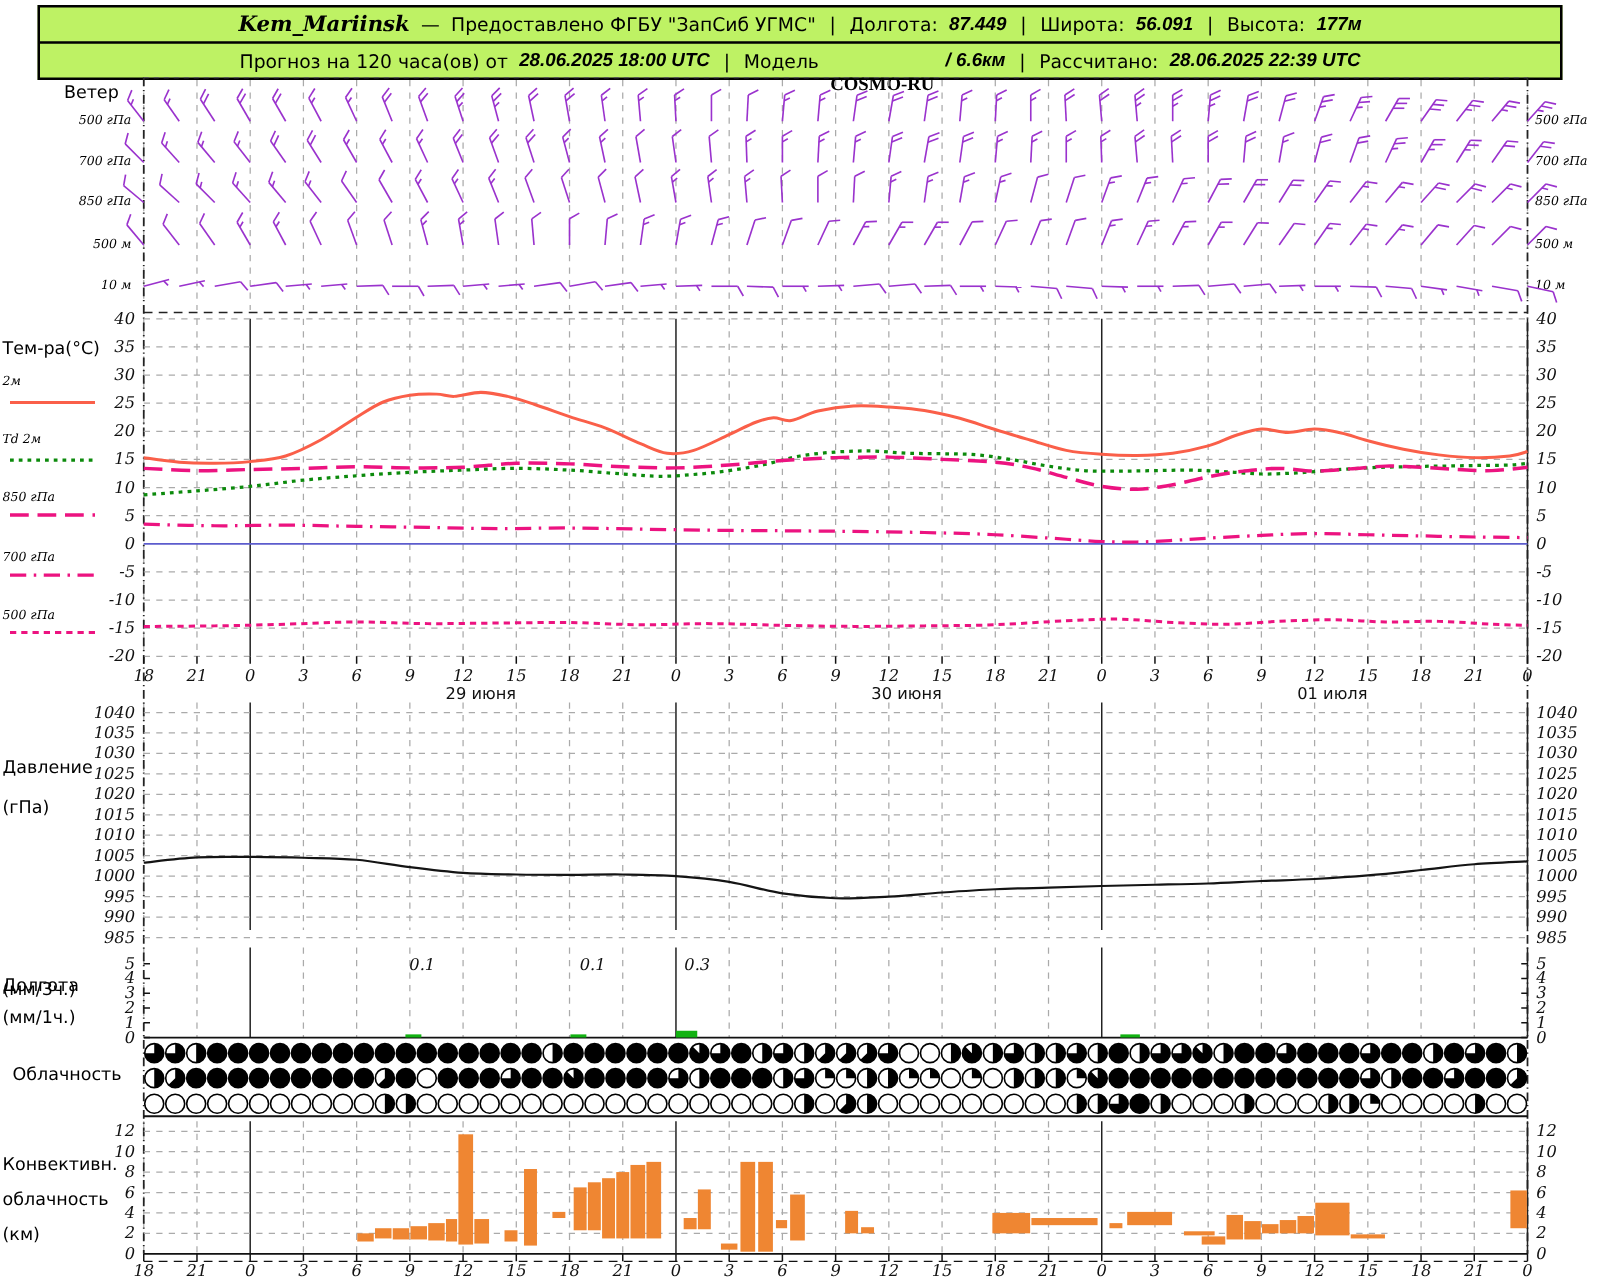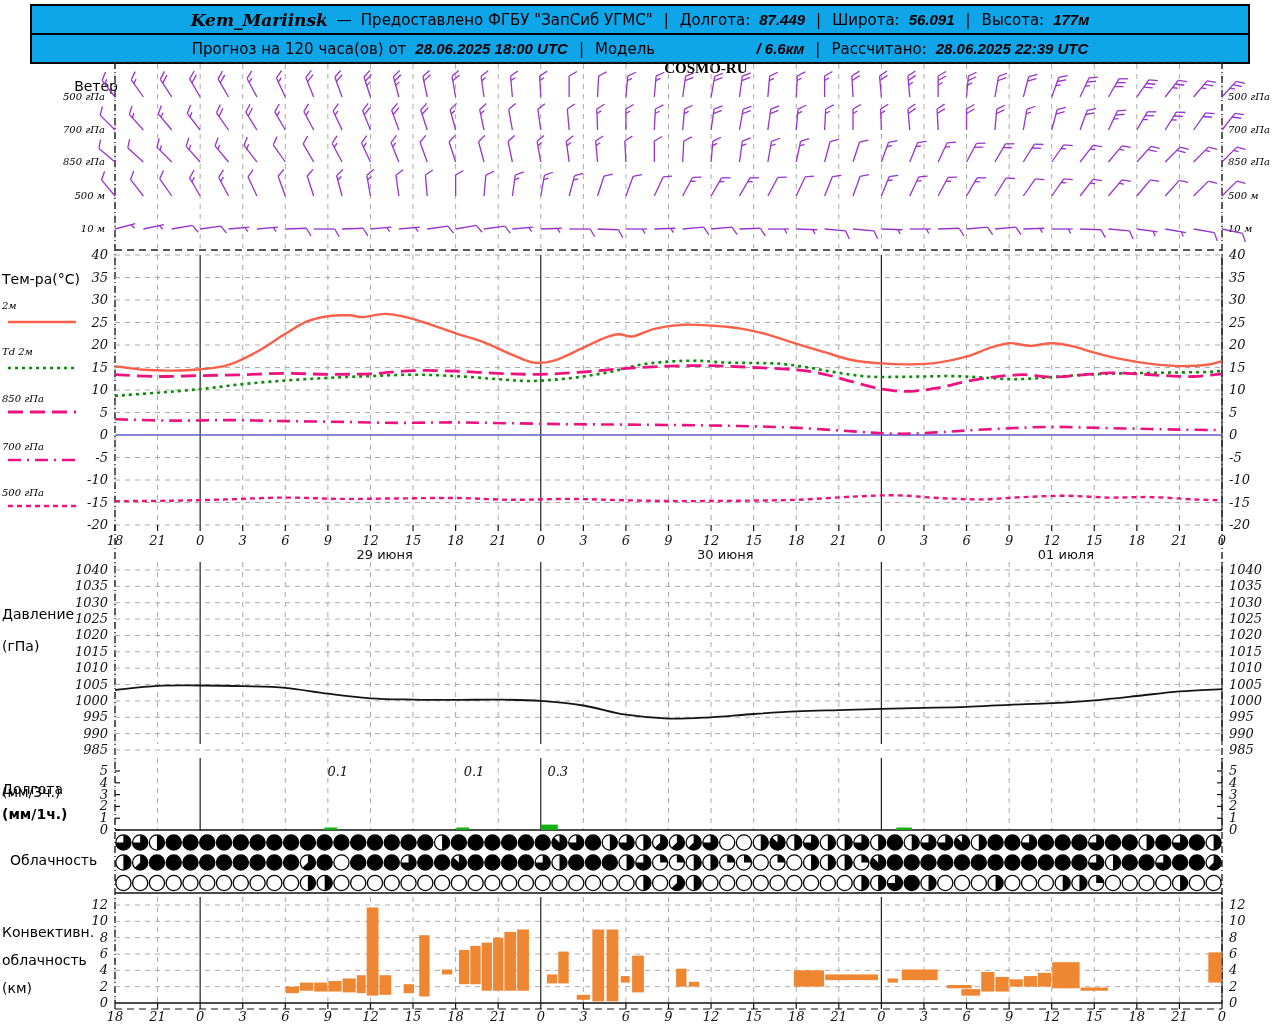--- a/index.html
+++ b/index.html
@@ -1,18 +1,18 @@
 <!DOCTYPE html>
 <html><head>
 <meta charset="utf-8">
 <style>
   html,body{margin:0;padding:0;background:#fff;}
   .screen{position:relative;width:1280px;height:1024px;background:#fff;overflow:hidden;
           font-family:"DejaVu Sans",sans-serif;color:#000;}
-  .hdr-box{position:absolute;left:30px;top:4px;width:1216px;border:2px solid #000;background:#0ea5e9;}
+  .hdr-box{position:absolute;left:30px;top:4px;width:1216px;border:2px solid #000;background:#bef264;}
   .hdr-row{display:flex;align-items:center;justify-content:center;gap:9px;height:27px;
            font-size:15px;white-space:nowrap;}
   .hdr-row.first{border-bottom:2px solid #000;}
   .st{font-family:"DejaVu Serif",serif;font-style:italic;font-weight:700;font-size:17px;}
   .iv{font-family:Liberation Sans, sans-serif;font-style:italic;font-weight:600;font-size:15px;}
   .bn{font-family:Liberation Serif, serif;font-weight:700;font-size:15px;margin-top:40px;}
   .sep{font-weight:400;padding:0 2px;}
   .lbl{position:absolute;font-size:14px;line-height:15px;}
   .lv{font-family:"DejaVu Serif",serif;font-style:italic;font-size:10px;}
   .ra{text-align:right;}
@@ -48,21 +48,21 @@
       <span class="sep">|</span>
       <span>Модель</span>
       <span class="bn">COSMO-RU</span>
       <span class="iv">/ 6.6км</span>
       <span class="sep">|</span>
       <span>Рассчитано:</span>
       <span class="iv">28.06.2025 22:39 UTC</span>
     </div>
   </div>
 
-  <div class="lbl ra" style="left:28px;top:67px;width:90px;margin-top:12px;">Ветер</div>
+  <div class="lbl ra" style="left:5px;top:67px;width:90px;">Ветер</div>
   <div class="lbl lv ra" style="left:15px;top:89px;width:90px;">500 гПа</div>
   <div class="lbl lv ra" style="left:15px;top:122px;width:90px;">700 гПа</div>
   <div class="lbl lv ra" style="left:15px;top:154px;width:90px;">850 гПа</div>
   <div class="lbl lv ra" style="left:15px;top:188px;width:90px;">500 м</div>
   <div class="lbl lv ra" style="left:15px;top:221px;width:90px;">10 м</div>
 
   <div class="lbl lv" style="left:1228px;top:89px;width:70px;">500 гПа</div>
   <div class="lbl lv" style="left:1228px;top:122px;width:70px;">700 гПа</div>
   <div class="lbl lv" style="left:1228px;top:154px;width:70px;">850 гПа</div>
   <div class="lbl lv" style="left:1228px;top:188px;width:70px;">500 м</div>
@@ -73,21 +73,21 @@
   <div class="lbl lv ca" style="left:2px;top:344px;width:86px;">Td 2м</div>
   <div class="lbl lv ca" style="left:2px;top:391px;width:86px;">850 гПа</div>
   <div class="lbl lv ca" style="left:2px;top:439px;width:86px;">700 гПа</div>
   <div class="lbl lv ca" style="left:2px;top:485px;width:86px;">500 гПа</div>
 
   <div class="lbl ca" style="left:2px;top:607px;width:104px;">Давление</div>
   <div class="lbl ca" style="left:2px;top:639px;width:104px;">(гПа)</div>
 
   <div class="lbl ca" style="left:2px;top:785px;width:104px;">(мм/3ч.)</div>
   <div class="lbl ca" style="left:2px;top:782px;width:104px;">Долгота</div>
-  <div class="lbl ca" style="left:2px;top:807px;width:104px;font-weight:bold;">(мм/1ч.)</div>
+  <div class="lbl ca" style="left:2px;top:807px;width:104px;">(мм/1ч.)</div>
 
   <div class="lbl" style="left:10px;top:853px;width:104px;">Облачность</div>
 
   <div class="lbl ca" style="left:2px;top:925px;width:108px;">Конвективн.</div>
   <div class="lbl ca" style="left:2px;top:953px;width:108px;">облачность</div>
   <div class="lbl ca" style="left:2px;top:981px;width:108px;">(км)</div>
 
   <svg id="chart-svg" width="1280" height="1024" viewBox="0 0 1280 1024" style="position:absolute;left:0;top:0;">
       <line x1="115" y1="64" x2="115" y2="248" stroke="#aaaaaa" stroke-width="1" stroke-dasharray="5 5"></line>
       <line x1="115" y1="255" x2="115" y2="525" stroke="#aaaaaa" stroke-width="1" stroke-dasharray="5 5"></line>

